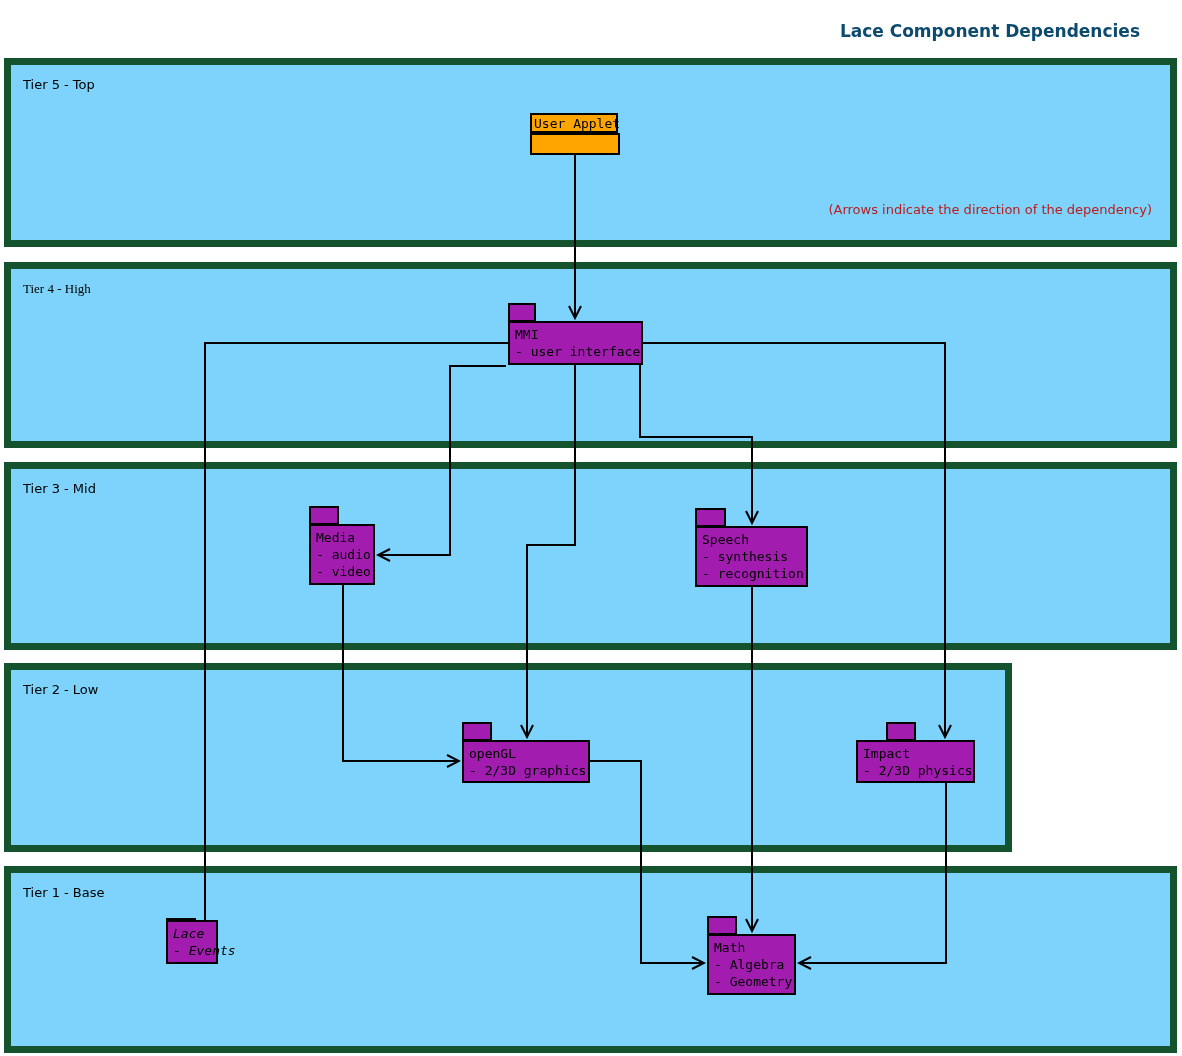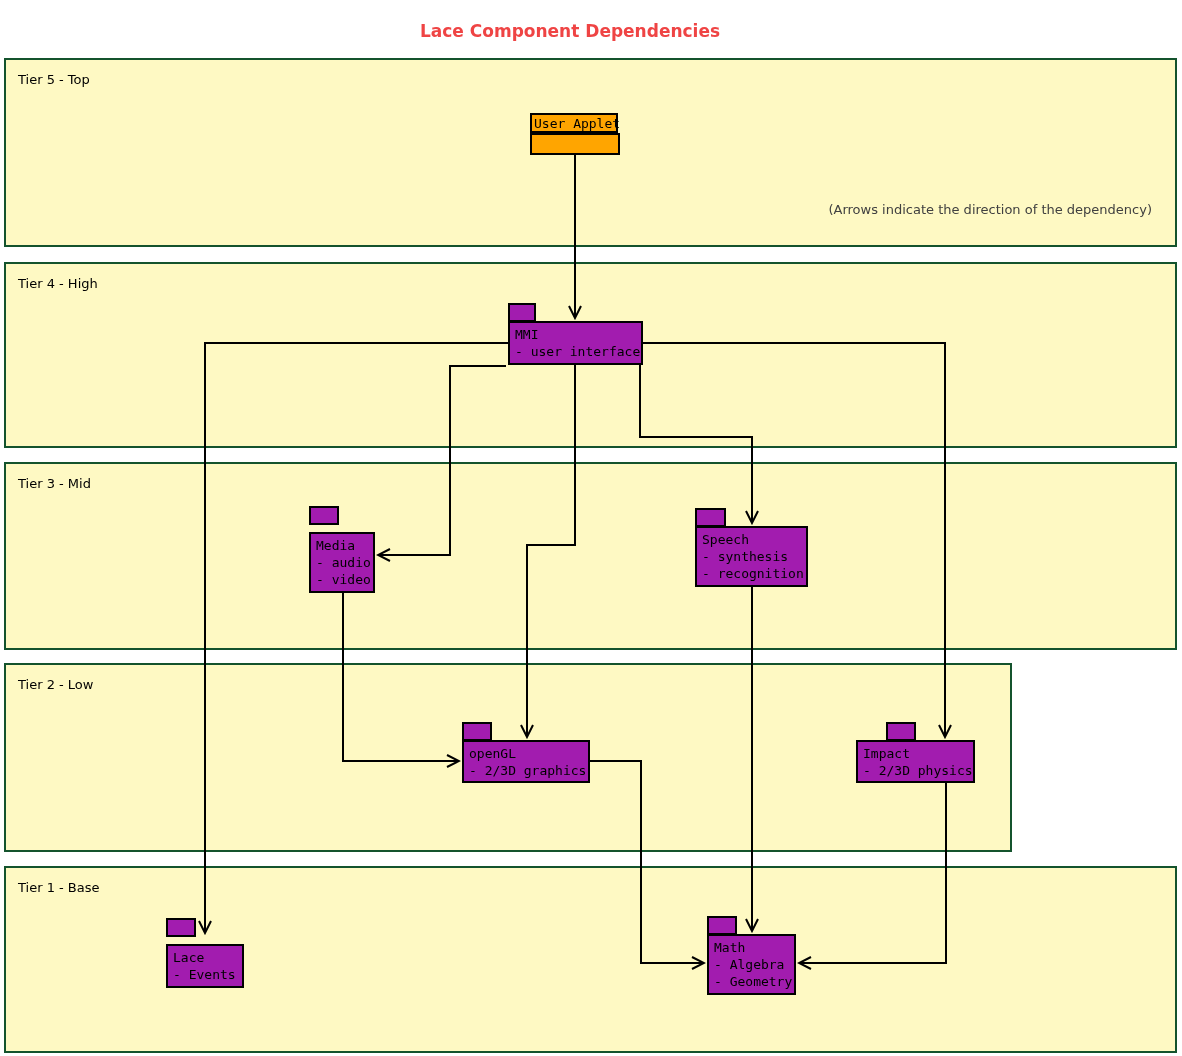--- a/index.html
+++ b/index.html
@@ -6,35 +6,35 @@
   .canvas{
     position:relative;
     width:1182px;height:1056px;
     background:#ffffff;
     font-family:"DejaVu Sans", sans-serif;
     overflow:hidden;
   }
   .title{
     position:absolute;
     left:0; top:21px; width:1140px;
-    text-align:center;
+    text-align:right;
     font-size:17px;
     font-weight:bold;
-    color:#ef4444;
+    color:#0c4a6e;
   }
   .note{
     position:absolute;
     top:202px; right:30px;
     font-size:13px;
-    color:#404040;
+    color:#b91c1c;
   }
   .tier{
     position:absolute;
-    background:#fef9c3;
-    border:2px solid #14532d;
+    background:#7dd3fc;
+    border:7px solid #14532d;
     box-sizing:border-box;
   }
   .tier-label{
     position:absolute;
     left:12px; top:12px;
     font-size:13px;
     color:#000000;
     white-space:pre;
   }
   .pkg-tab,.pkg-body{
@@ -67,21 +67,21 @@
 </style>
 </head>
 <body>
 
 <div class="canvas">
   <div class="title">Lace Component Dependencies</div>
   <div id="tiers">
       <div class="tier" style="left: 4px; top: 58px; width: 1173px; height: 189px;">
         <span class="tier-label">Tier 5 - Top</span>
       </div>
-      <div class="tier" style="left: 4px; top: 262px; width: 1173px; height: 186px;">
+      <div class="tier" style="left: 4px; top: 262px; width: 1173px; height: 186px; font-family: Liberation Serif, serif;">
         <span class="tier-label">Tier 4 - High</span>
       </div>
       <div class="tier" style="left: 4px; top: 462px; width: 1173px; height: 188px;">
         <span class="tier-label">Tier 3 - Mid</span>
       </div>
       <div class="tier" style="left: 4px; top: 663px; width: 1008px; height: 189px;">
         <span class="tier-label">Tier 2 - Low</span>
       </div>
       <div class="tier" style="left: 4px; top: 866px; width: 1173px; height: 187px;">
         <span class="tier-label">Tier 1 - Base</span>
@@ -108,21 +108,21 @@
       <div class="pkg-tab orange applet-tab" style="left: 530px; top: 113px; width: 88px; height: 20px;">
         <div class="pkg-line">User Applet</div>
       </div>
       <div class="pkg-body orange" style="left: 530px; top: 133px; width: 90px; height: 22px;"></div>
       <div class="pkg-tab green" style="left: 508px; top: 303px; width: 28px; height: 19px;"></div>
       <div class="pkg-body green" style="left: 508px; top: 321px; width: 135px; height: 44px;">
         <div class="pkg-line">MMI</div>
         <div class="pkg-line">- user interface</div>
       </div>
       <div class="pkg-tab green" style="left: 309px; top: 506px; width: 30px; height: 19px;"></div>
-      <div class="pkg-body green" style="left: 309px; top: 524px; width: 66px; height: 61px; margin-top: 8px;">
+      <div class="pkg-body green" style="left: 309px; top: 524px; width: 66px; height: 61px;">
         <div class="pkg-line">Media</div>
         <div class="pkg-line">- audio</div>
         <div class="pkg-line">- video</div>
       </div>
       <div class="pkg-tab green" style="left: 695px; top: 508px; width: 31px; height: 19px;"></div>
       <div class="pkg-body green" style="left: 695px; top: 526px; width: 113px; height: 61px;">
         <div class="pkg-line">Speech</div>
         <div class="pkg-line">- synthesis</div>
         <div class="pkg-line">- recognition</div>
       </div>
@@ -130,21 +130,21 @@
       <div class="pkg-body green" style="left: 462px; top: 740px; width: 128px; height: 43px;">
         <div class="pkg-line">openGL</div>
         <div class="pkg-line">- 2/3D graphics</div>
       </div>
       <div class="pkg-tab green" style="left: 886px; top: 722px; width: 30px; height: 19px;"></div>
       <div class="pkg-body green" style="left: 856px; top: 740px; width: 119px; height: 43px;">
         <div class="pkg-line">Impact</div>
         <div class="pkg-line">- 2/3D physics</div>
       </div>
       <div class="pkg-tab green" style="left: 166px; top: 918px; width: 30px; height: 19px;"></div>
-      <div class="pkg-body green" style="left: 166px; top: 944px; width: 78px; height: 44px;">
+      <div class="pkg-body green" style="left: 166px; top: 920px; width: 52px; height: 44px; font-style: italic;">
         <div class="pkg-line">Lace</div>
         <div class="pkg-line">- Events</div>
       </div>
       <div class="pkg-tab green" style="left: 707px; top: 916px; width: 30px; height: 19px;"></div>
       <div class="pkg-body green" style="left: 707px; top: 934px; width: 89px; height: 61px;">
         <div class="pkg-line">Math</div>
         <div class="pkg-line">- Algebra</div>
         <div class="pkg-line">- Geometry</div>
       </div>
     </div>

